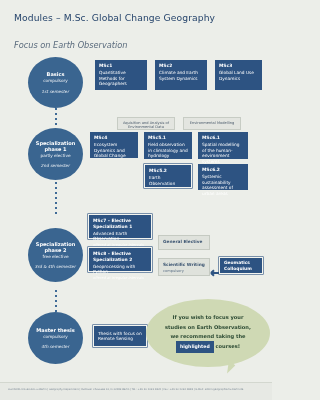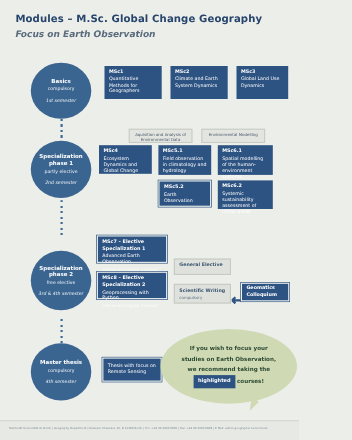--- a/index.html
+++ b/index.html
@@ -8,22 +8,22 @@
     background:#eceee9;
     font-family:"DejaVu Sans","Liberation Sans",sans-serif;
     color:#2b4a6f;
     position:relative;
     overflow:hidden;
   }
   .page{position:relative;width:272px;height:400px;}
 
   
   .header{position:absolute;left:14px;top:12px;}
-  .title{font-size:9.2px;font-weight:bold;color:#27456c;letter-spacing:.1px;}
-  .subtitle{font-size:8.2px;font-style:italic;color:#5a6b7d;margin-top:3px;font-weight:bold;}
+  .title{font-size:9.2px;font-weight:normal;color:#27456c;letter-spacing:.1px;}
+  .subtitle{font-size:8.2px;font-style:italic;color:#5a6b7d;margin-top:17px;}
 
   
   .spine{position:absolute;left:55px;width:2px;background:
       repeating-linear-gradient(to bottom,#3f6a96 0 2px,transparent 2px 5px);}
 
   
   .circle{
     position:absolute;border-radius:50%;
     background:#3a6590;color:#ffffff;
     display:flex;flex-direction:column;align-items:center;justify-content:center;

